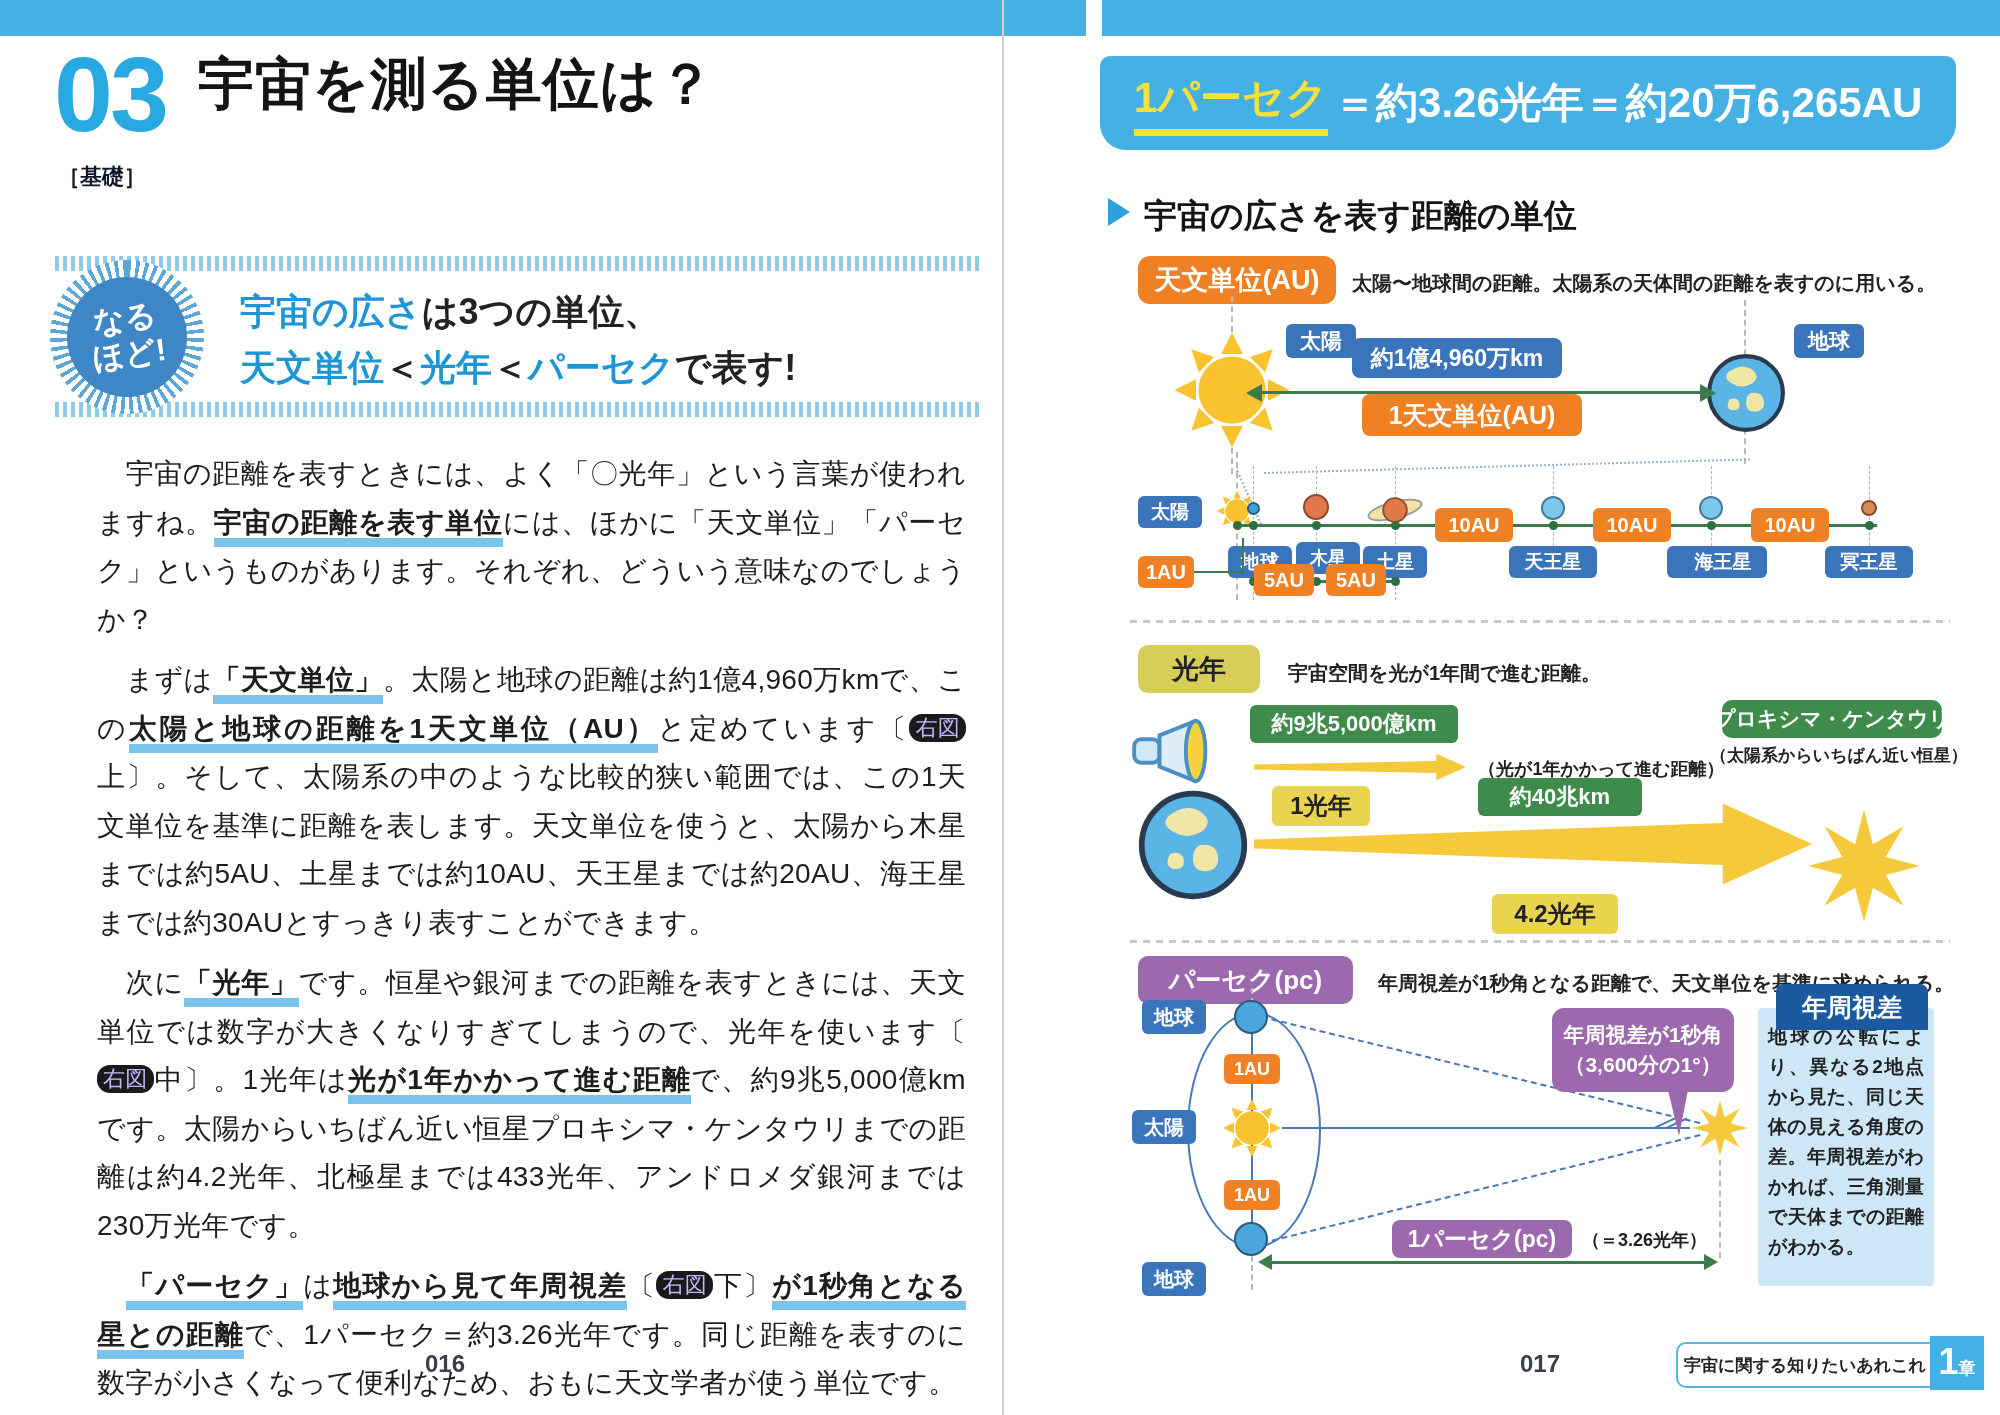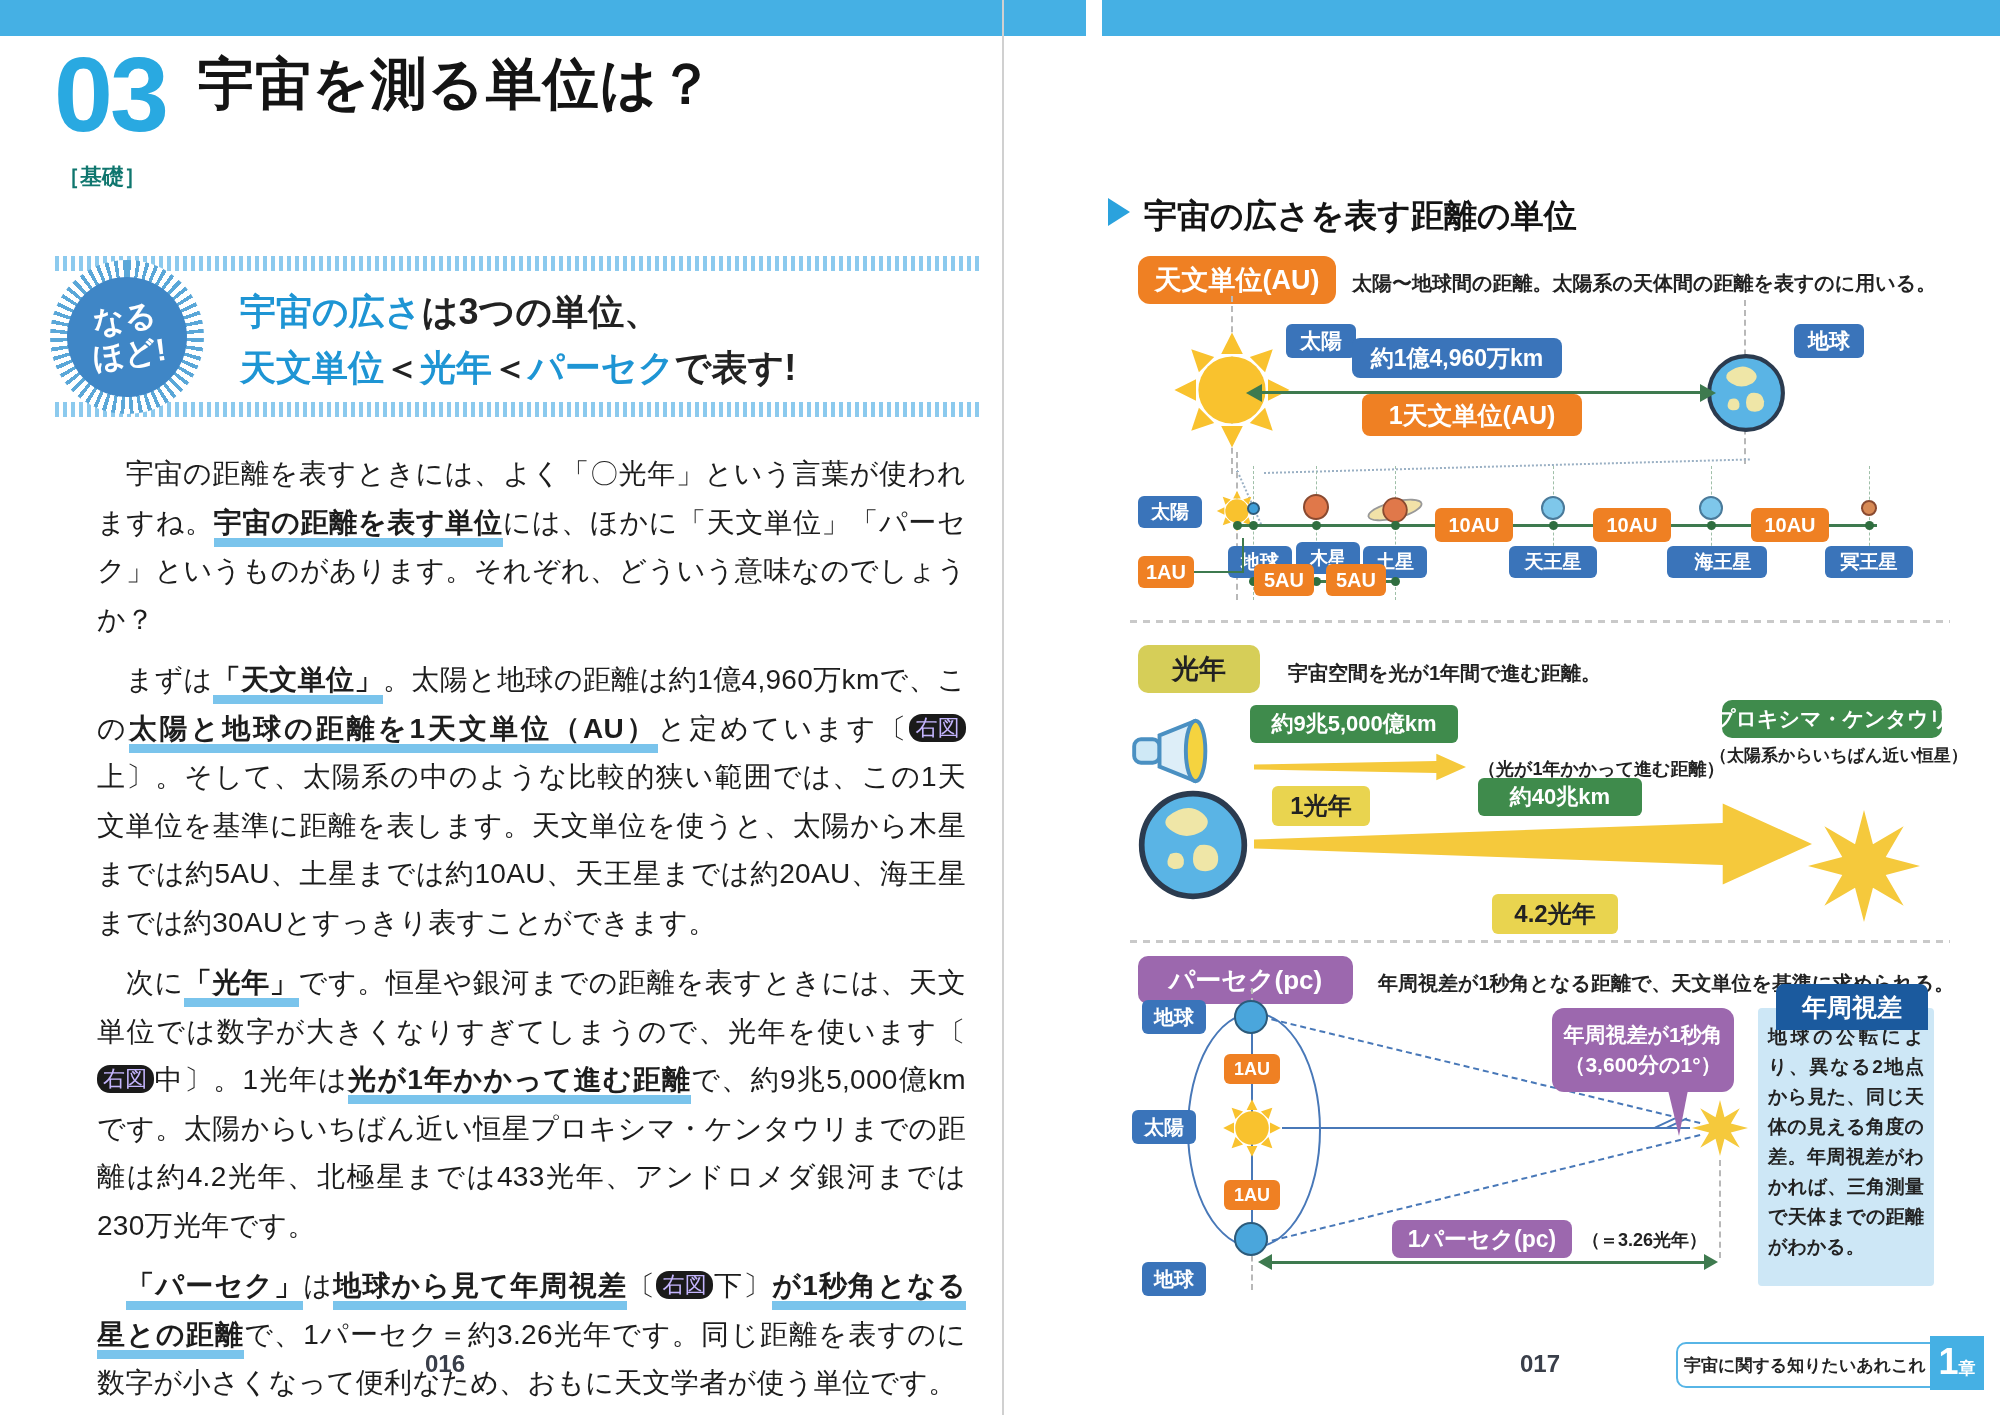--- a/index.html
+++ b/index.html
@@ -41,21 +41,21 @@
 </head>
 <body>
 
 <div class="sheet">
 
   <div class="abs" style="left:0;top:0;width:2000px;height:36px;background:var(--accent-blue);"></div>
   <div class="abs" style="left:1086px;top:0;width:16px;height:36px;background:#fff;"></div>
   <div class="abs" style="left:1002px;top:0;width:2px;height:1415px;background:#d0d0d0;"></div>
 
   <div class="abs" style="left:54px;top:36px;font-size:106px;font-weight:bold;color:#29a9e1;letter-spacing:-3px;line-height:1.1;">03</div>
-  <div class="abs" style="left:58px;top:162px;font-size:22px;font-weight:bold;color:#0f766e;">［基礎］</div>
+  <div class="abs" style="left:58px;top:162px;font-size:22px;font-weight:bold;color:#0f172a;">［基礎］</div>
   <div class="abs" style="left:198px;top:46px;font-size:56px;font-weight:900;color:#141414;line-height:76px;letter-spacing:1px;">
     <div>宇宙を測る単位は？</div>
   </div>
 
   <div class="tickrow" style="left:55px;top:256px;width:925px;"></div>
   <div class="tickrow" style="left:55px;top:402px;width:925px;"></div>
   <div class="abs" style="left:50px;top:260px;width:154px;height:154px;border-radius:50%;background:repeating-conic-gradient(#5aa7d8 0deg 3deg,#ffffff 3deg 7deg);display:flex;align-items:center;justify-content:center;">
     <div style="width:120px;height:120px;border-radius:50%;background:#3f86c6;color:#fff;font-weight:bold;font-size:31px;line-height:36px;display:flex;flex-direction:column;align-items:center;justify-content:center;transform:rotate(-8deg);">
       <span>なる</span>
       <span>ほど!</span>
@@ -68,20 +68,24 @@
 
   <div class="abs bodytext" style="left:85px;top:438px;width:893px;font-size:28px;line-height:48.5px;color:#1d1d1d;letter-spacing:0.3px;">
     <p><span class="seg-n">　宇宙の距離を表すときには、よく「〇光年」という言葉が使われますね。</span><span class="seg-bu">宇宙の距離を表す単位</span><span class="seg-n">には、ほかに「天文単位」「パーセク」というものがあります。それぞれ、どういう意味なのでしょうか？</span></p>
     <p><span class="seg-n">　まずは</span><span class="seg-bu">「天文単位」</span><span class="seg-n">。太陽と地球の距離は約1億4,960万kmで、この</span><span class="seg-bu">太陽と地球の距離を1天文単位（AU）</span><span class="seg-n">と定めています〔</span><span class="seg-fig">右図</span><span class="seg-n">上〕。そして、太陽系の中のような比較的狭い範囲では、この1天文単位を基準に距離を表します。天文単位を使うと、太陽から木星までは約5AU、土星までは約10AU、天王星までは約20AU、海王星までは約30AUとすっきり表すことができます。</span></p>
     <p><span class="seg-n">　次に</span><span class="seg-bu">「光年」</span><span class="seg-n">です。恒星や銀河までの距離を表すときには、天文単位では数字が大きくなりすぎてしまうので、光年を使います〔</span><span class="seg-fig">右図</span><span class="seg-n">中〕。1光年は</span><span class="seg-bu">光が1年かかって進む距離</span><span class="seg-n">で、約9兆5,000億kmです。太陽からいちばん近い恒星プロキシマ・ケンタウリまでの距離は約4.2光年、北極星までは433光年、アンドロメダ銀河までは230万光年です。</span></p>
     <p><span class="seg-n">　</span><span class="seg-bu">「パーセク」</span><span class="seg-n">は</span><span class="seg-bu">地球から見て年周視差</span><span class="seg-n">〔</span><span class="seg-fig">右図</span><span class="seg-n">下〕</span><span class="seg-bu">が1秒角となる星との距離</span><span class="seg-n">で、1パーセク＝約3.26光年です。同じ距離を表すのに数字が小さくなって便利なため、おもに天文学者が使う単位です。</span></p>
   </div>
 
   <div class="abs" style="left:395px;top:1350px;width:100px;text-align:center;font-size:24px;color:#3a3f4a;font-weight:bold;">016</div>
 
+  <div class="abs" style="left:1100px;top:56px;width:856px;height:94px;background:var(--accent-blue);border-radius:10px 10px 26px 26px;display:flex;align-items:center;justify-content:center;gap:6px;">
+    <span style="color:var(--banner-yellow);font-size:42px;font-weight:900;border-bottom:7px solid var(--banner-yellow);padding-bottom:3px;">1パーセク</span>
+    <span style="color:#ffffff;font-size:42px;font-weight:900;">＝約3.26光年＝約20万6,265AU</span>
+  </div>
 
   <div class="arr" style="left:1108px;top:198px;border-width:14px 0 14px 22px;border-color:transparent transparent transparent #2aa2dd;"></div>
   <div class="abs" style="left:1144px;top:194px;font-size:33px;font-weight:900;color:#141414;">宇宙の広さを表す距離の単位</div>
 
   <div class="badge bg-orange r12" style="left:1138px;top:256px;width:198px;height:48px;font-size:27px;">天文単位(AU)</div>
   <div class="abs" style="left:1352px;top:270px;font-size:20px;font-weight:bold;">太陽〜地球間の距離。太陽系の天体間の距離を表すのに用いる。</div>
 
   <div class="dashv" style="left:1231px;top:296px;height:178px;"></div>
   <div class="dashv" style="left:1744px;top:300px;height:164px;"></div>
   <svg class="abs" style="left:1172px;top:330px;" width="120" height="120" viewBox="0 0 100 100">

